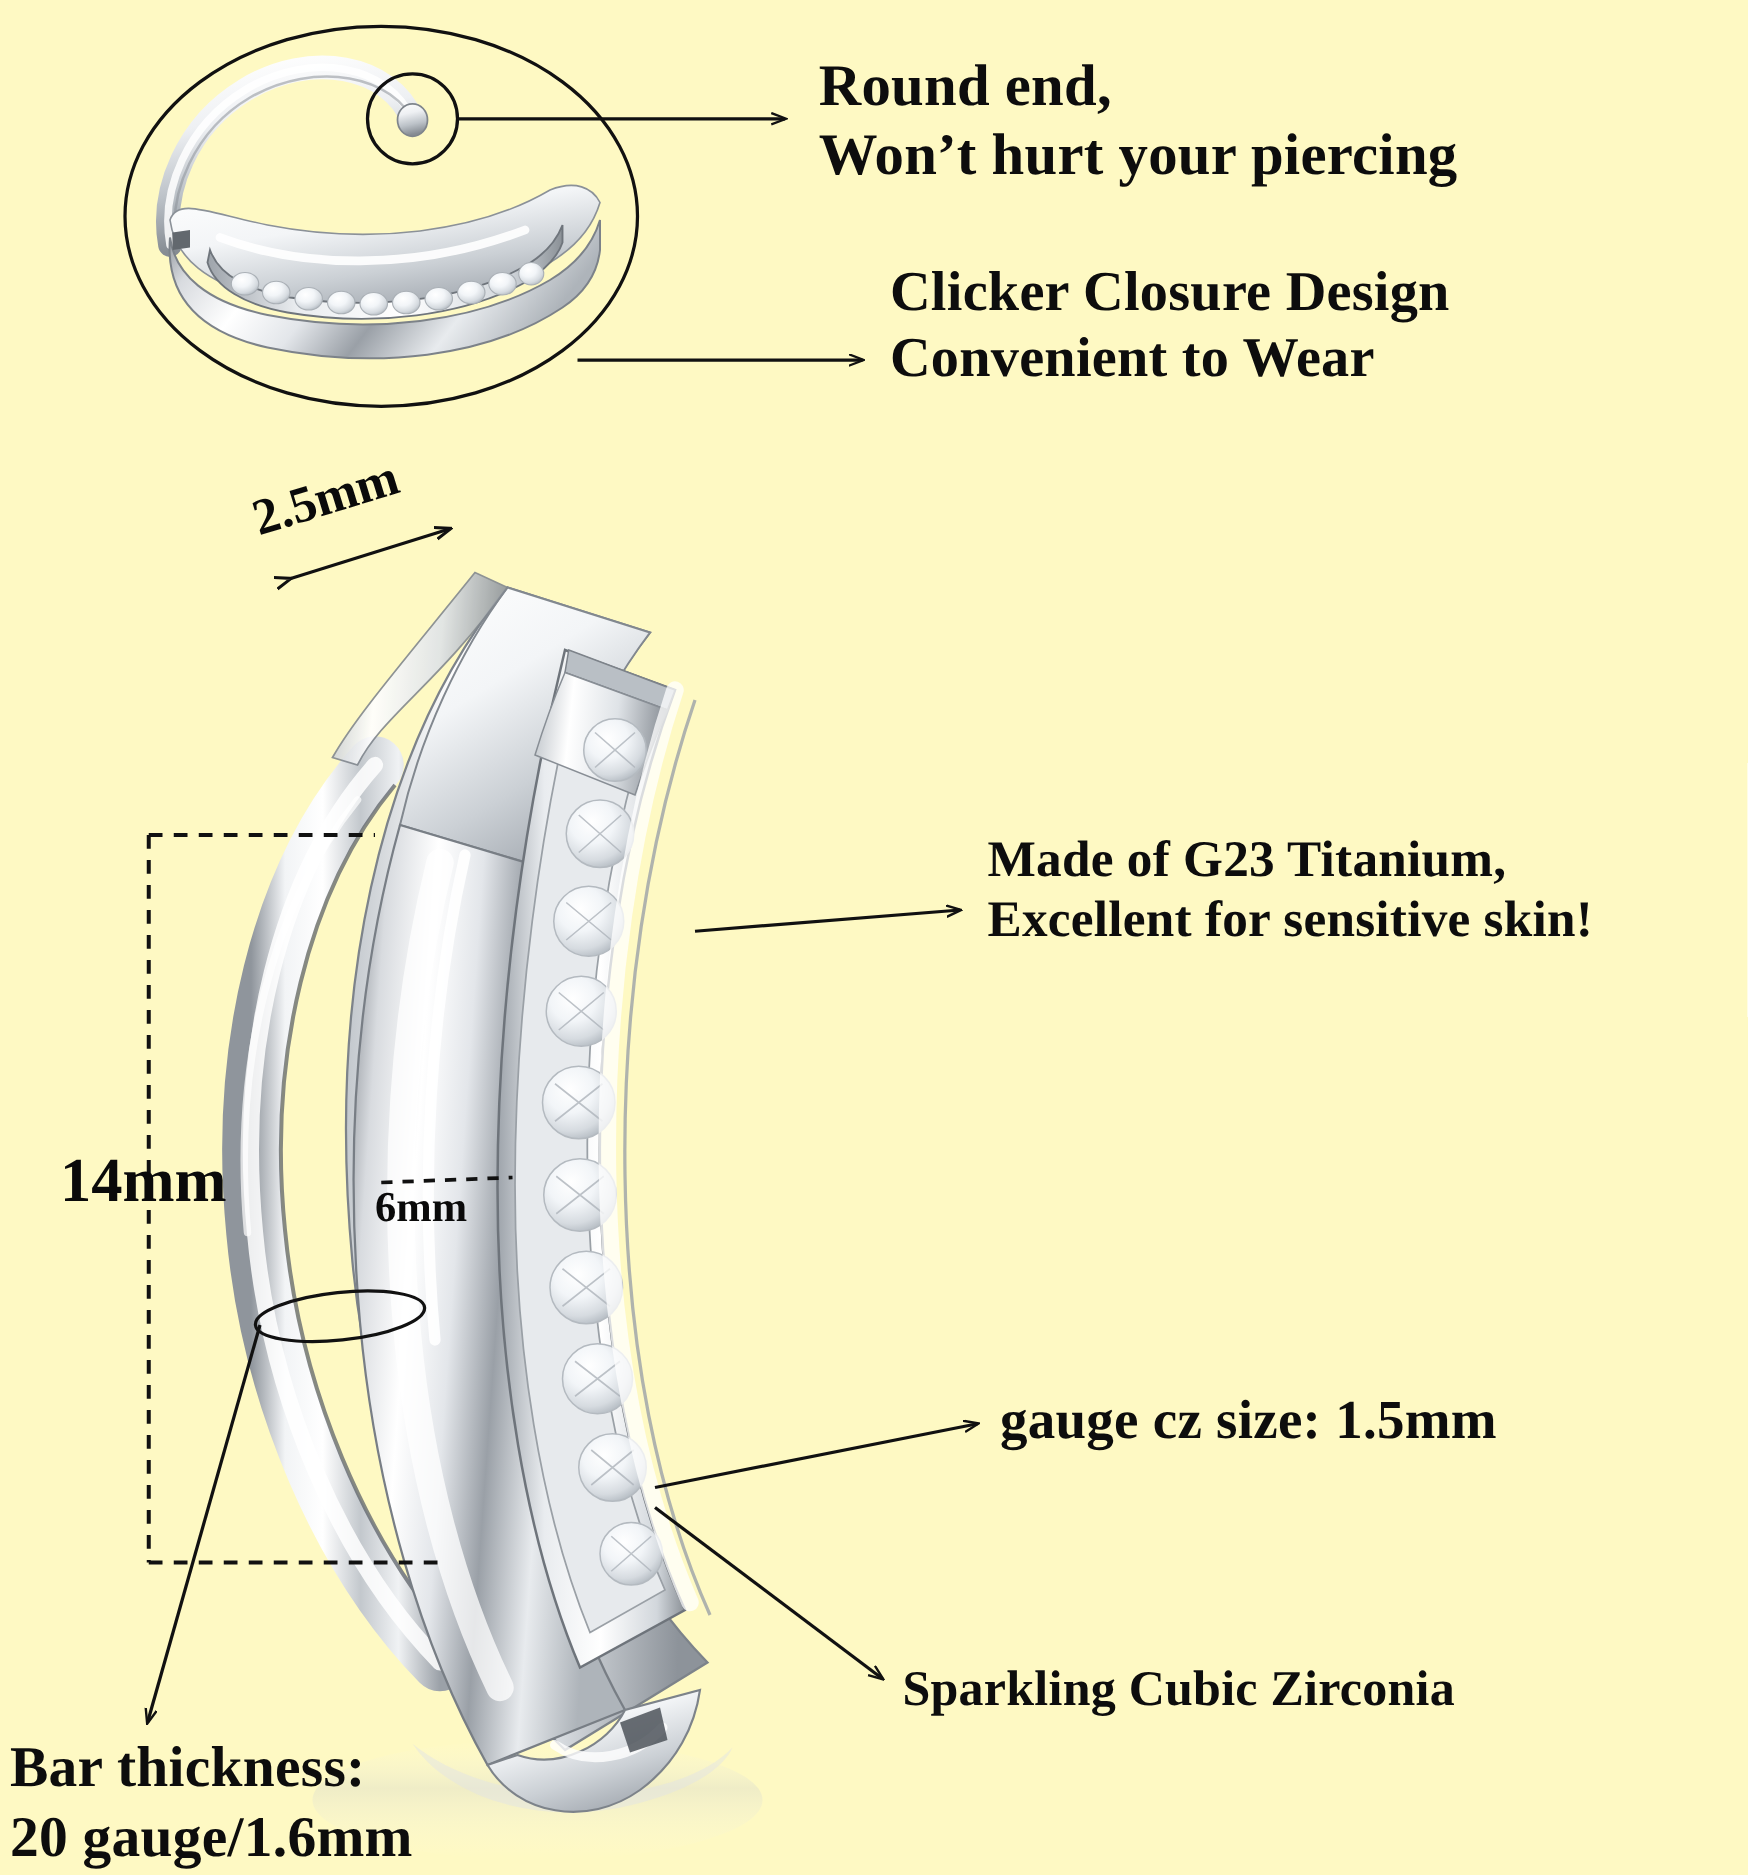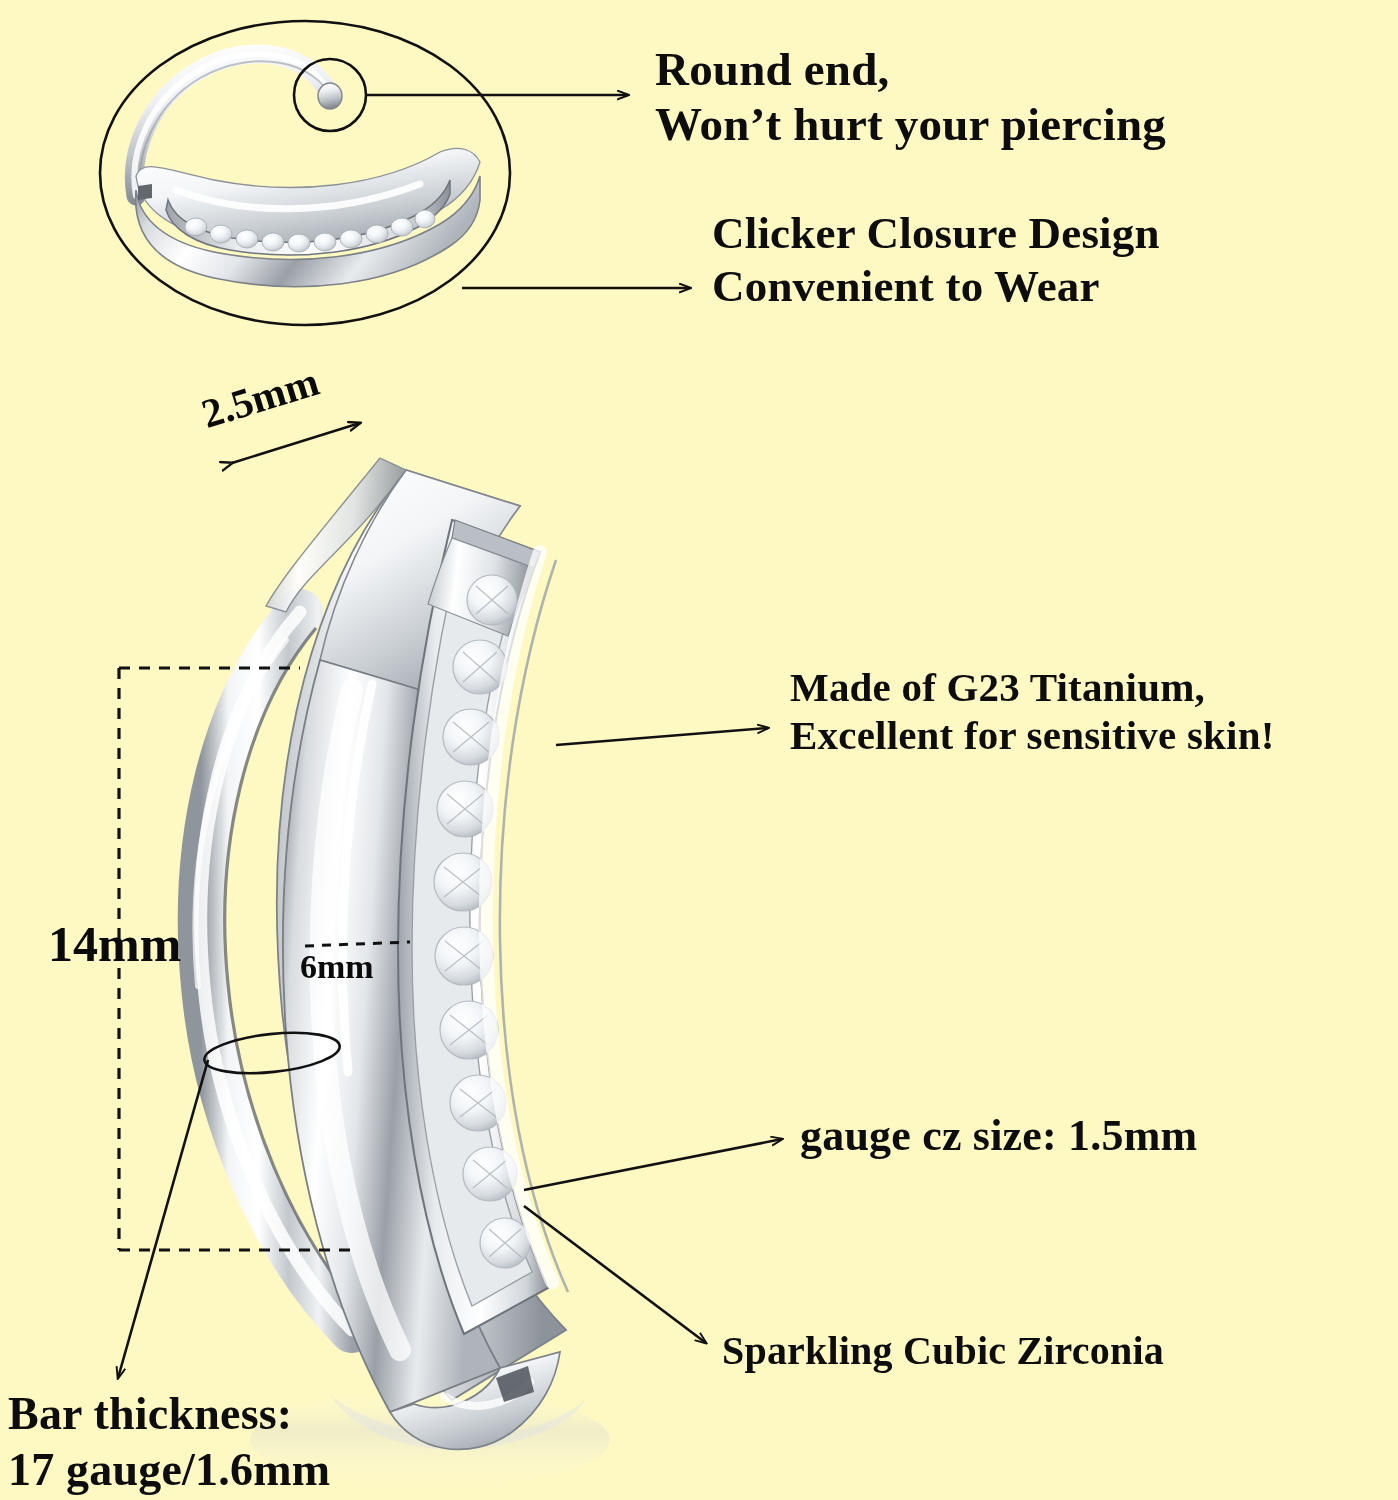--- a/index.html
+++ b/index.html
@@ -273,21 +273,21 @@
 Convenient to Wear</div>
 
   <div class="callout" id="lbl-titanium">Made of G23 Titanium,
 Excellent for sensitive skin!</div>
 
   <div class="callout" id="lbl-czsize">gauge cz size: 1.5mm</div>
 
   <div class="callout" id="lbl-sparkling">Sparkling Cubic Zirconia</div>
 
   <div class="callout" id="lbl-barthick">Bar thickness:
-17 gauge/1.6mm</div>
+20 gauge/1.6mm</div>
 
   <div class="dim-label" id="lbl-25mm">2.5mm</div>
 
   <div class="dim-label" id="lbl-14mm">14mm</div>
 
   <div class="dim-label" id="lbl-6mm">6mm</div>
 
 </div>
 
 </body></html>

